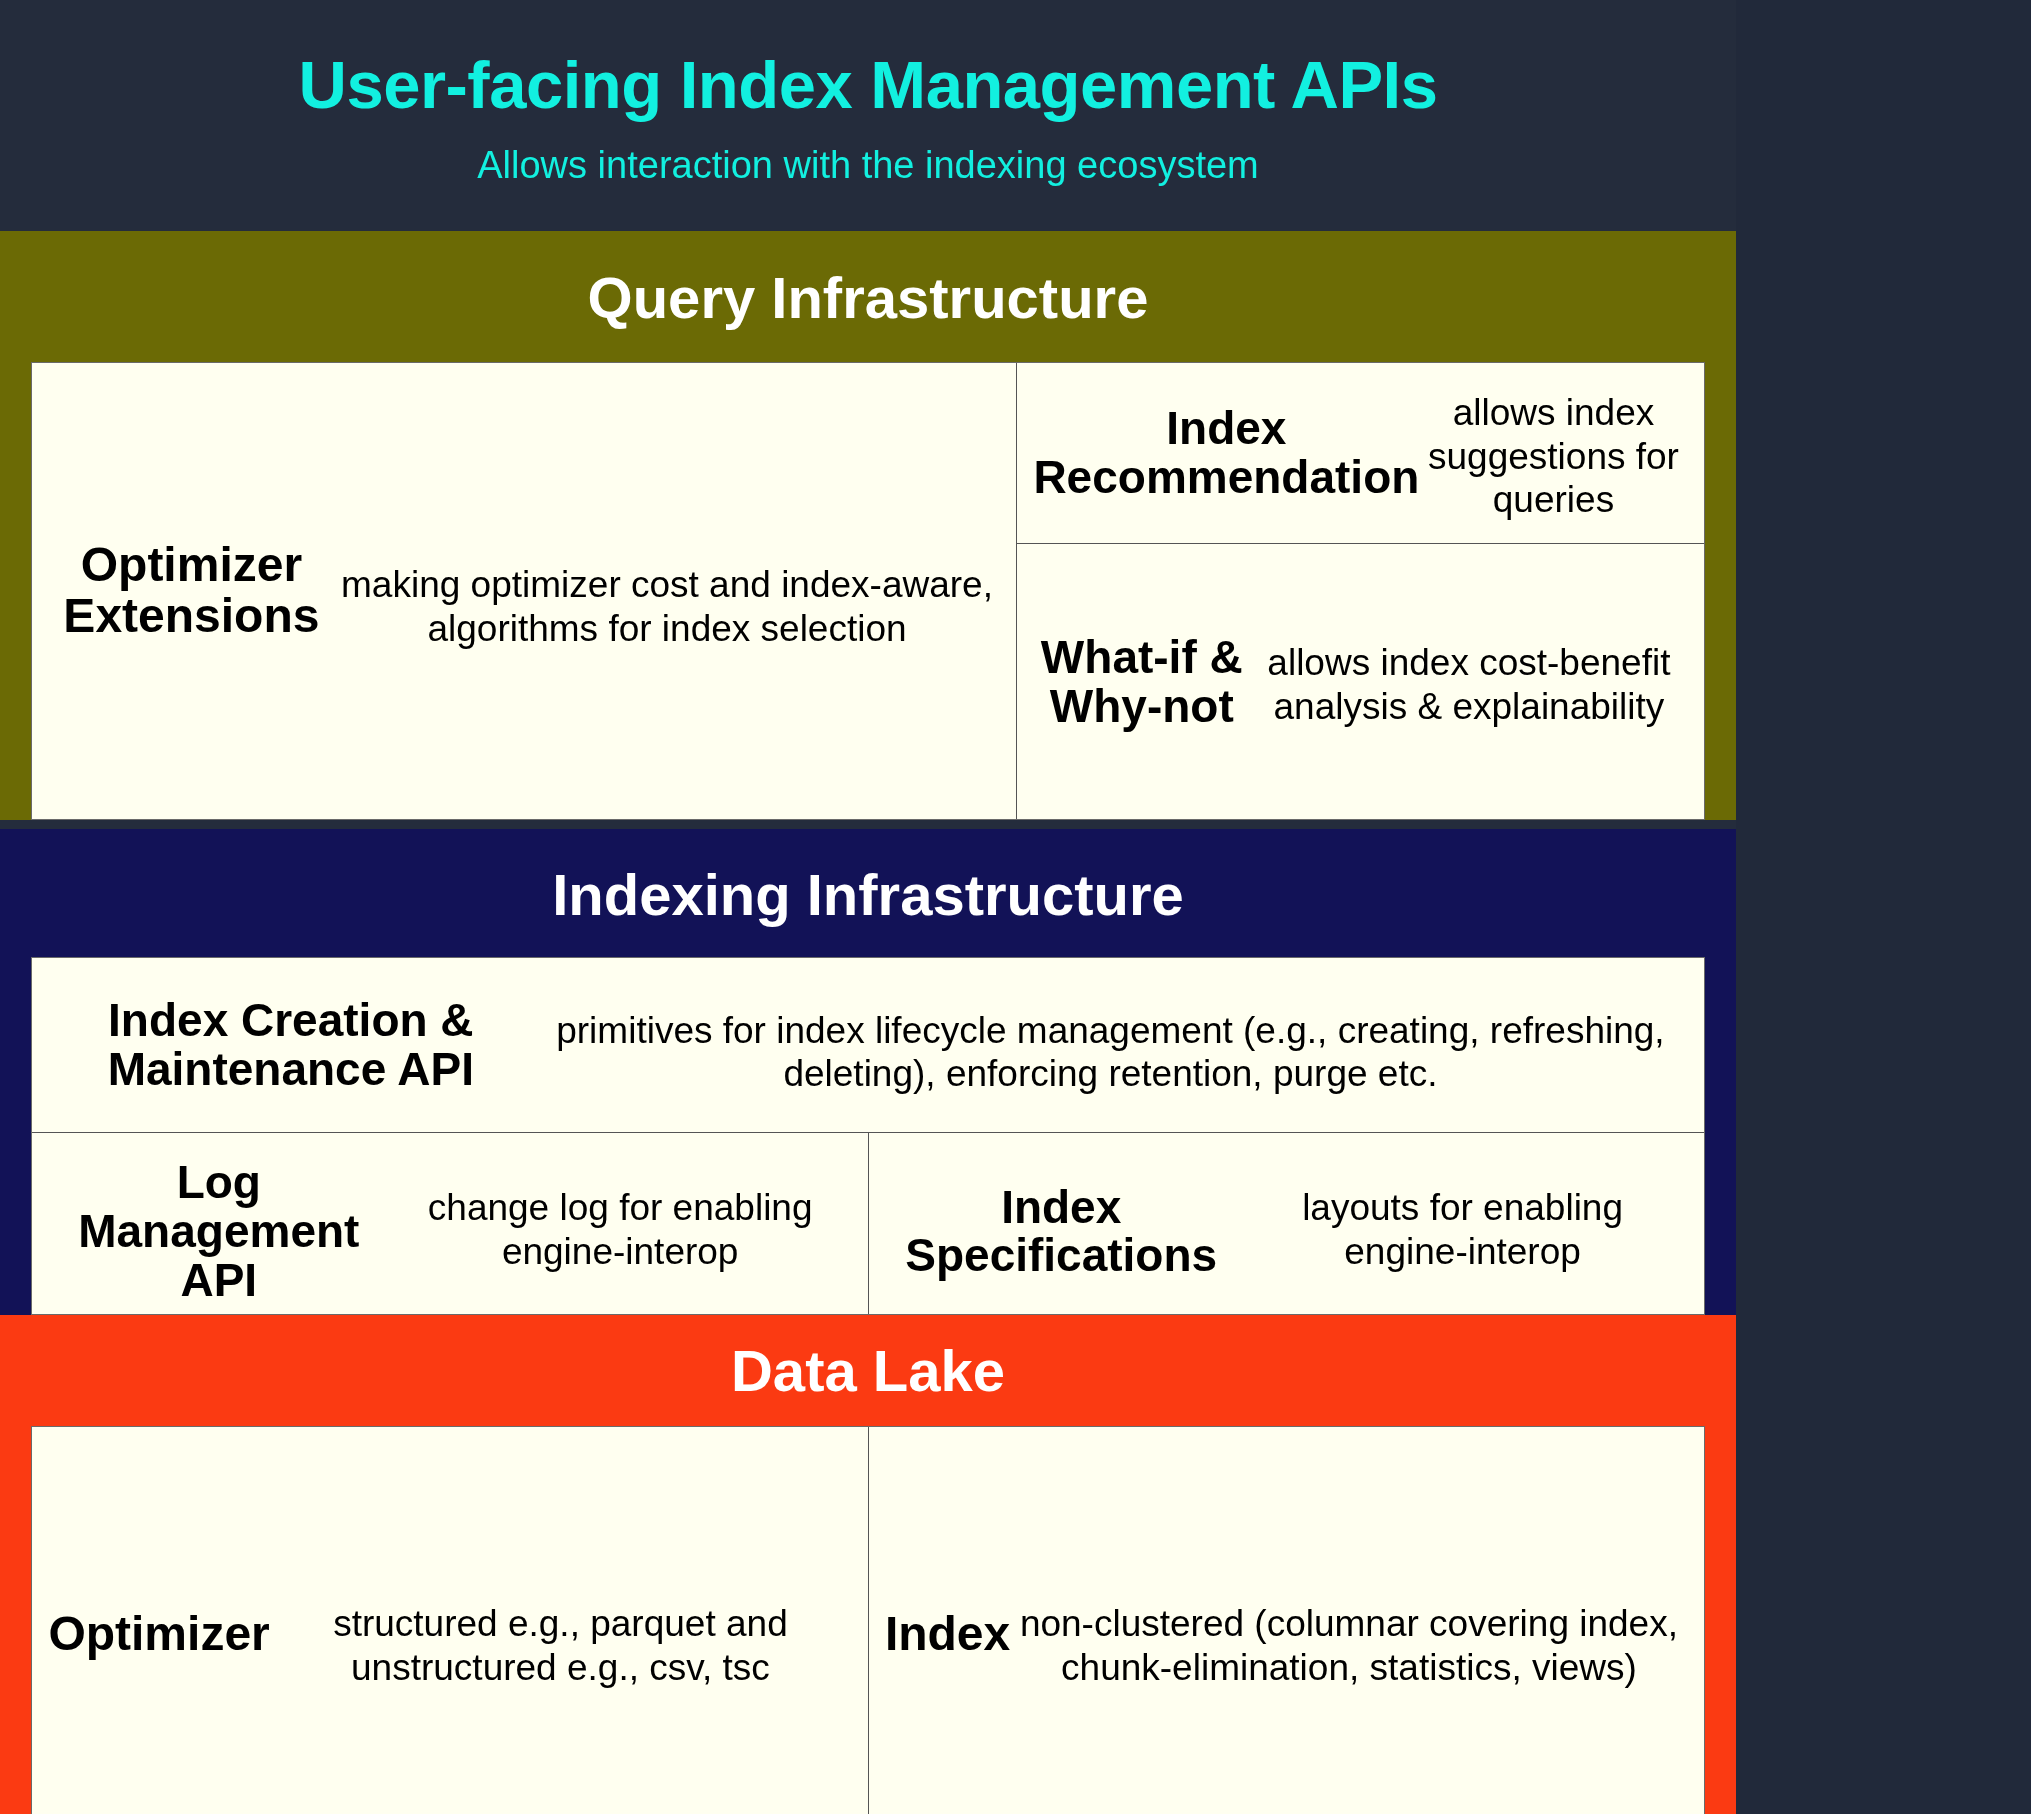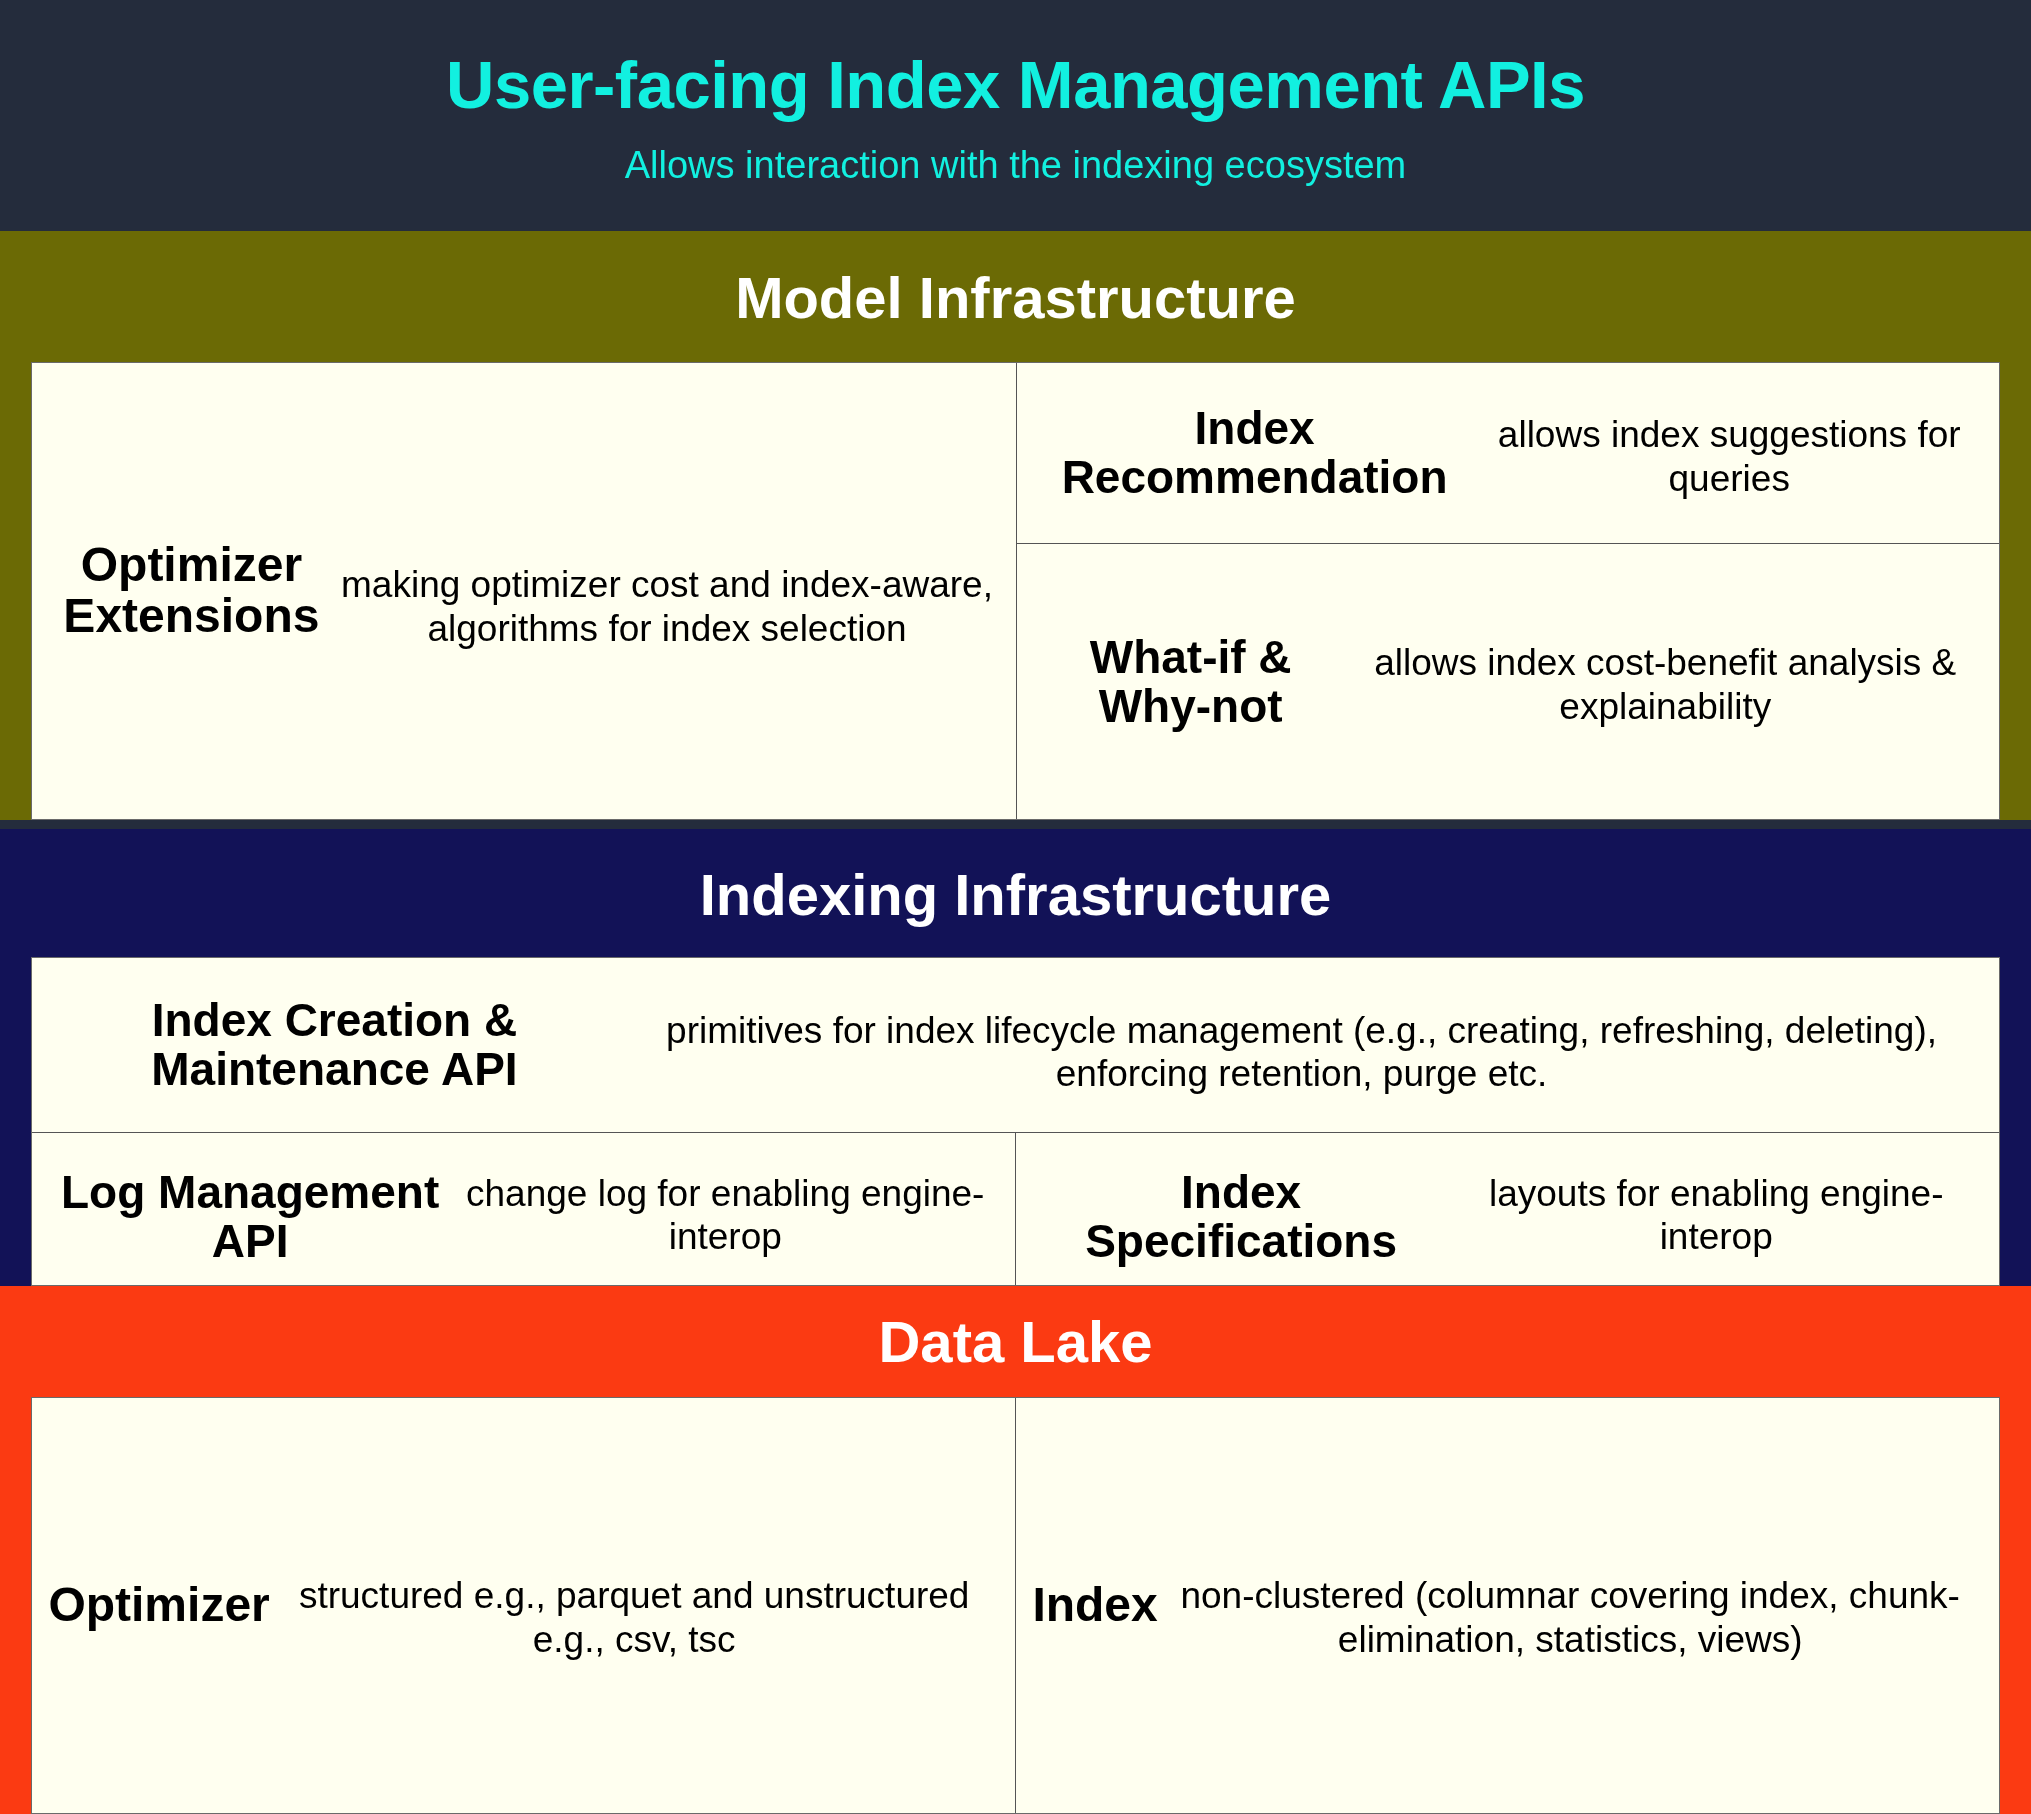--- a/index.html
+++ b/index.html
@@ -7,21 +7,21 @@
 
   html, body {
     width: 2031px;
     height: 1815px;
     font-family: "Liberation Sans", "DejaVu Sans", sans-serif;
     background: #21293a;
     overflow: hidden;
   }
 
   #stack {
-    width: 2031px;
+    width: 1736px;
     height: 1815px;
     display: flex;
     flex-direction: column;
   }
 
   
   .header-band {
     background: #242c3c;
     height: 231px;
     flex: 0 0 231px;
@@ -159,21 +159,21 @@
 <body>
 
 <div id="stack">
 
   <div class="header-band">
     <div class="header-title">User-facing Index Management APIs</div>
     <div class="header-subtitle">Allows interaction with the indexing ecosystem</div>
   </div>
 
   <div class="section section-query">
-    <div class="section-title">Model Infrastructure</div>
+    <div class="section-title">Query Infrastructure</div>
 
     <div class="card-area">
 
       <div class="card query-left">
         <div class="card-title">Optimizer Extensions</div>
         <div class="card-desc">making optimizer cost and index-aware, algorithms for index selection</div>
       </div>
 
       <div class="query-right">
         <div class="card">

